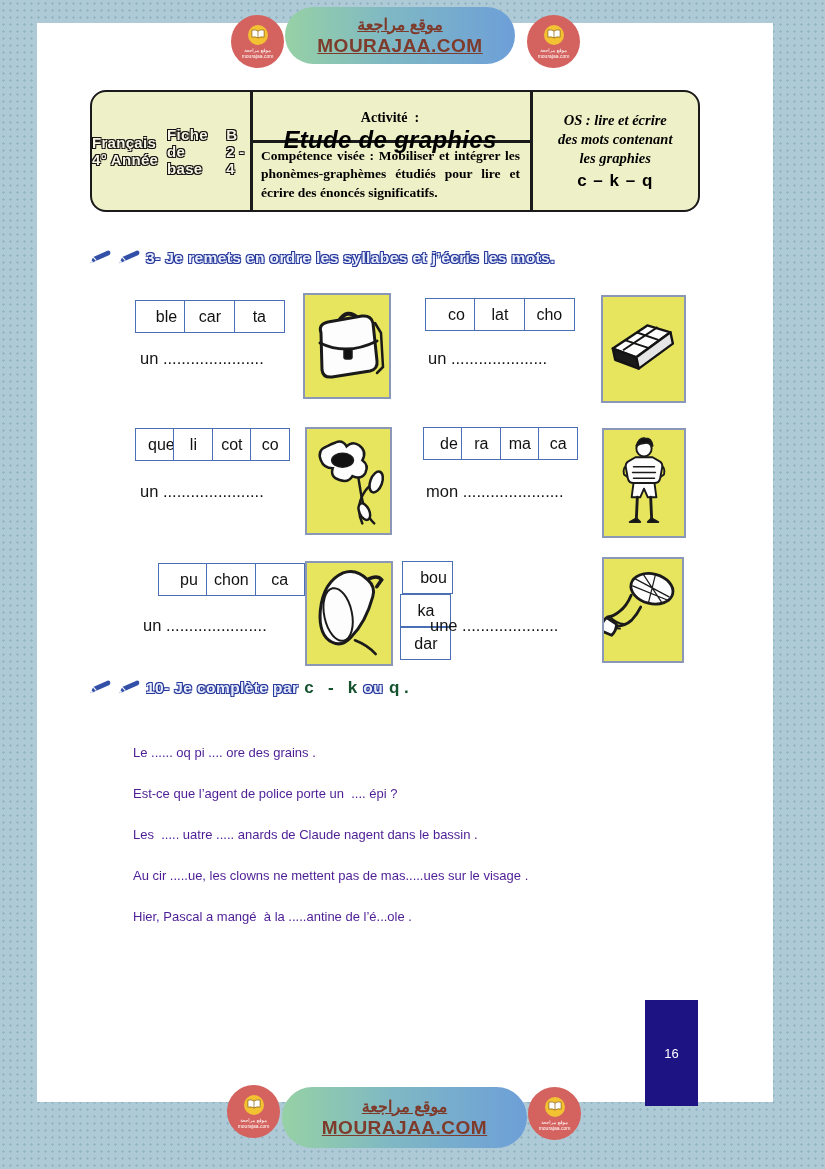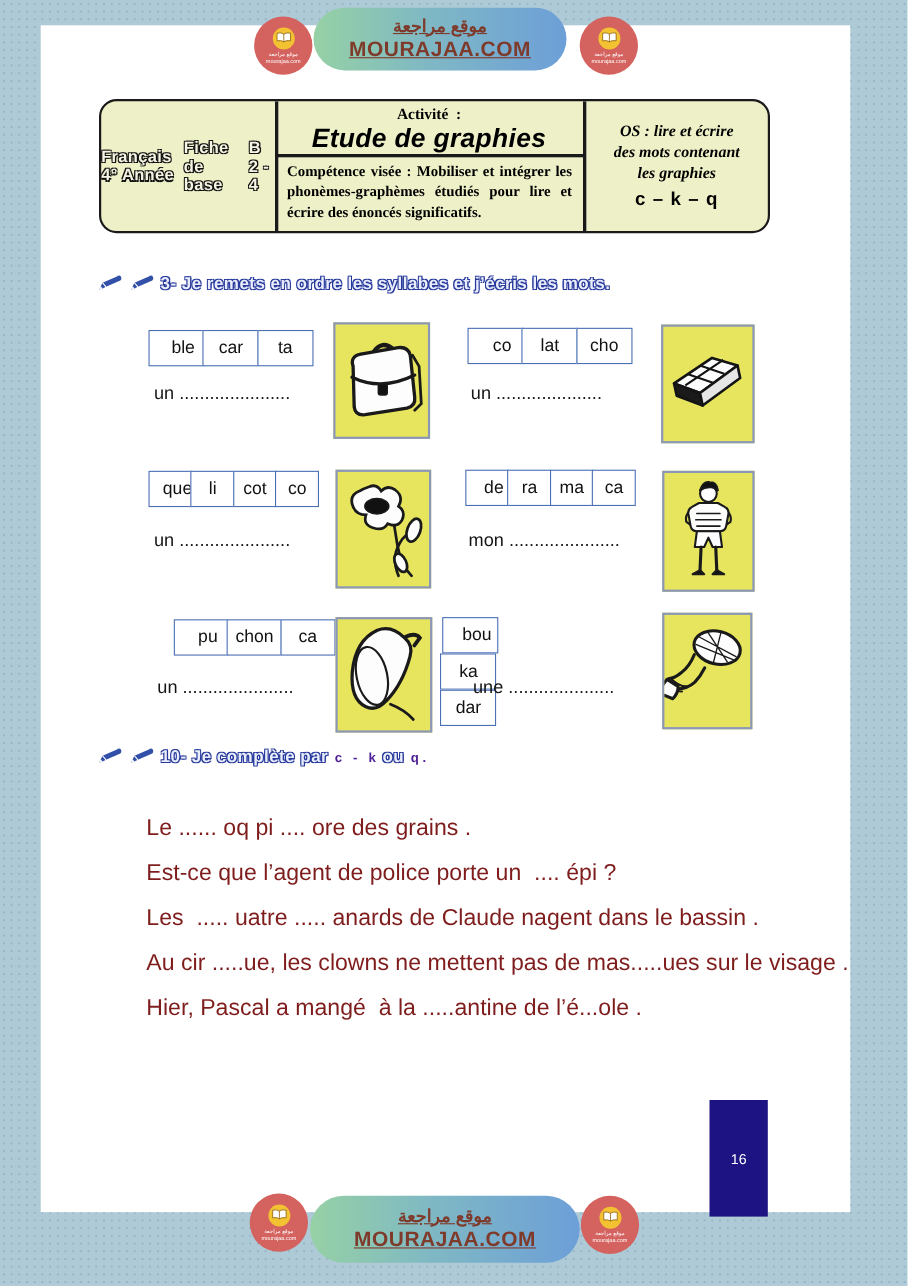--- a/index.html
+++ b/index.html
@@ -38,57 +38,57 @@
   }
   .vline { position:absolute; top:0; bottom:0; width:2.5px; background:#1a1a1a; }
   .hline { position:absolute; height:2.5px; background:#1a1a1a; }
   .cell-course { position:absolute; left:0; top:0; width:158px; height:100%;
     display:flex; flex-direction:row; align-items:center; justify-content:center; gap:7px; }
   .outline-black {
     font-weight:bold; font-size:15px; color:#f6f4e2;
     text-shadow:-1px -1px 0 #111, 1px -1px 0 #111, -1px 1px 0 #111, 1px 1px 0 #111;
     letter-spacing:.3px;
   }
-  .cell-activity { position:absolute; left:160px; top:3px; width:276px; height:48px;
+  .cell-activity { position:absolute; left:160px; top:16px; width:276px; height:48px;
     display:flex; flex-direction:column; align-items:center; justify-content:center; }
   .act-label { font-family:"Liberation Serif", serif; font-weight:bold; font-size:14px; white-space:pre; }
   .act-title { font-weight:bold; font-style:italic; font-size:24px; letter-spacing:.3px; }
   .cell-comp { position:absolute; left:160px; top:50.5px; width:276px; bottom:0; padding:4px 8px 4px 9px;
     font-family:"Liberation Serif", serif; font-weight:bold; font-size:13.5px; line-height:18.5px; text-align:justify; }
   .cell-obj { position:absolute; left:440.5px; top:0; right:0; height:100%;
     display:flex; flex-direction:column; align-items:center; justify-content:center; gap:2px;
     font-family:"Liberation Serif", serif; font-weight:bold; font-style:italic; font-size:14.5px; }
   .graphies { font-family:"Liberation Sans", sans-serif; font-style:normal; font-weight:bold; font-size:17px; letter-spacing:1px; margin-top:2px;}
 
   
   .ex-head { position:absolute; display:flex; align-items:center; gap:6px; white-space:pre; }
   .outline-blue {
     font-weight:bold; font-size:15.5px; color:#e9edfb; letter-spacing:.4px;
     text-shadow:-1px -1px 0 #26389b, 1px -1px 0 #26389b, -1px 1px 0 #26389b, 1px 1px 0 #26389b;
   }
-  .opt-solid { font-weight:bold; font-size:12px; color:#4c1d95; }
+  .opt-solid { font-weight:bold; font-size:17px; color:#14532d; }
   .pencil { display:inline-block; }
 
   
   .syl-table { position:absolute; display:flex; }
   .syl-cell {
     height:33px; line-height:31px; text-align:center; background:#fff;
     border:1.6px solid #4a6fb5; margin-left:-1.6px; font-size:16px; color:#111;
   }
   .syl-cell:first-child { margin-left:0;padding-left:12px; }
   .c51 { width:51px; } .c40 { width:40px; } .c50 { width:50px; }
 
   .answer { position:absolute; font-size:16.5px; color:#141414; white-space:pre; }
 
   .tile { position:absolute; background:#e7e55d; border:2px solid #8a97b8; }
   .tile svg { width:100%; height:100%; display:block; }
 
   
   .sentences { position:absolute; left:133px; top:732px; width:580px; }
-  .sentence { font-size:21px; color:#7f1d1d; line-height:41px; white-space:pre; }
+  .sentence { font-size:13px; color:#4c1d95; line-height:41px; white-space:pre; }
 
   
   .pagenum {
     position:absolute; left:645px; top:1000px; width:53px; height:106px;
     background:#1e1383; color:#fff; font-size:13px;
     display:flex; align-items:center; justify-content:center;
   }
 </style>
 </head>
 <body>

